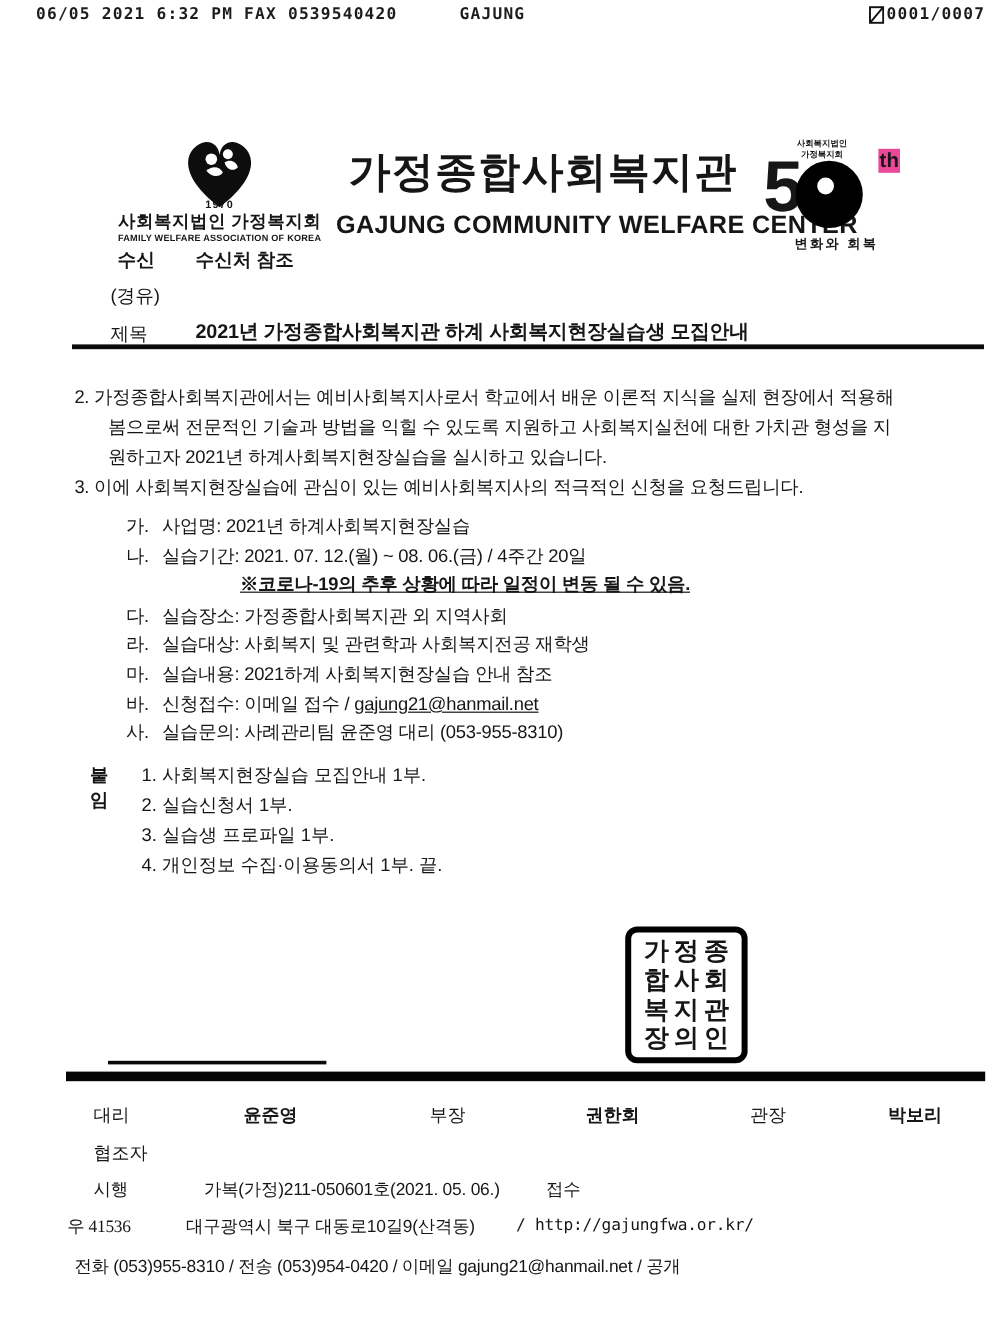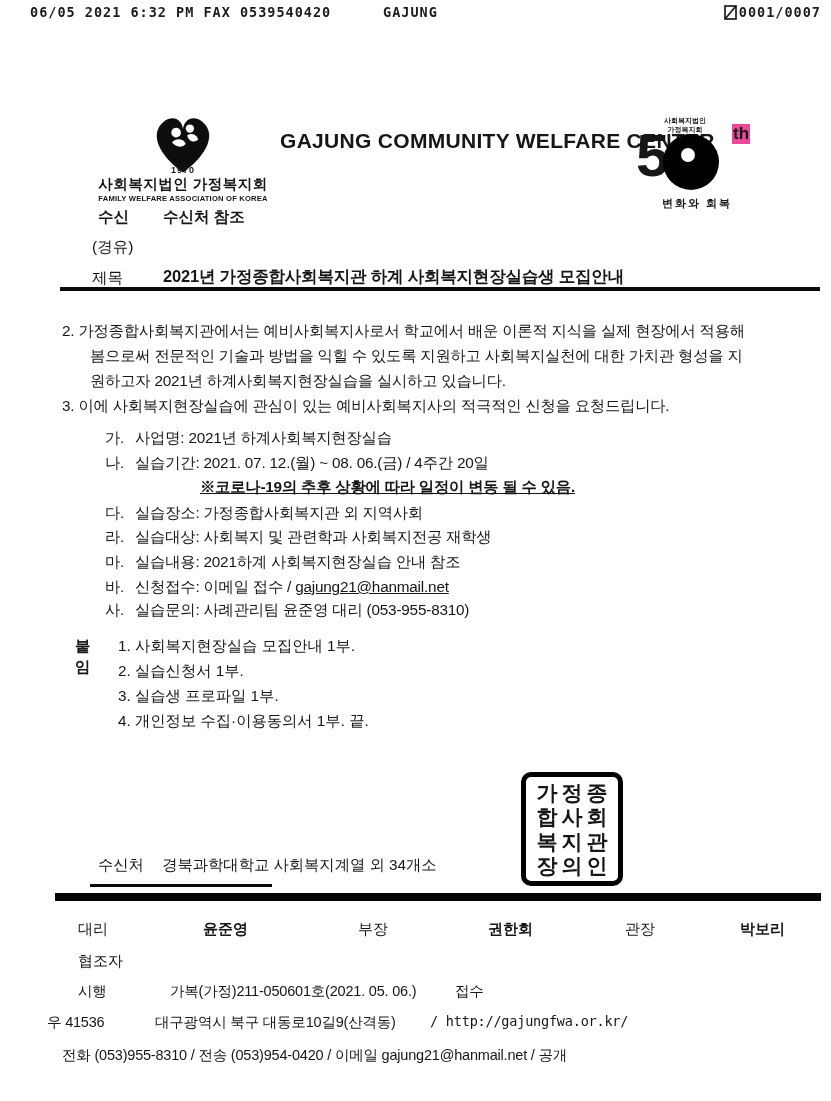--- a/index.html
+++ b/index.html
@@ -81,21 +81,21 @@
   .ap { position:absolute; top:920px; font-size:15px; white-space:nowrap; }
   .ap-name { font-weight:bold; }
   .ap-r1 { left:78px; } .ap-n1 { left:203px; } .ap-r2 { left:358px; } .ap-n2 { left:488px; }
   .ap-r3 { left:625px; } .ap-n3 { left:740px; }
   .coop { position:absolute; top:952px; left:78px; font-size:15px; }
 
   .f-line { position:absolute; font-size:14.5px; white-space:nowrap; letter-spacing:-0.2px; }
   .f-enf-label { top:982px; left:78px; }
   .f-doc { top:982px; left:170px; }
   .f-receipt { top:982px; left:455px; }
-  .f-postal { top:1013px; left:47px; }
+  .f-postal { top:1013px; left:56px;font-family:Liberation Serif, serif; }
   .f-addr { top:1013px; left:155px; }
   .f-url { top:1013px; left:430px; font-family:"DejaVu Sans Mono", monospace; font-size:13.5px; }
   .f-contact { top:1046px; left:62px; }
 </style>
 </head>
 <body>
 
 <div class="page">
 
   <div class="fax-header">
@@ -118,20 +118,21 @@
         <circle cx="60" cy="24" r="6" fill="#fff"></circle>
         <path d="M34 44 C40 38 50 38 54 46 C50 52 40 52 34 44 Z" fill="#fff"></path>
         <path d="M56 34 C62 30 70 32 72 40 C66 46 58 42 56 34 Z" fill="#fff"></path>
       </svg>
       <div class="logo-year">1970</div>
       <div class="logo-kr">사회복지법인 가정복지회</div>
       <div class="logo-en">FAMILY WELFARE ASSOCIATION OF KOREA</div>
     </div>
 
     <div class="center-title">
+      <div class="main-title">가정종합사회복지관</div>
       <div class="sub-title">GAJUNG COMMUNITY WELFARE CENTER</div>
     </div>
 
     <div class="anniv">
       <div class="anniv-top">
         <div>사회복지법인</div>
         <div>가정복지회</div>
       </div>
       <div class="anniv-row">
         <span class="anniv-5">5</span>
@@ -174,24 +175,20 @@
     <div class="attach-item a4">4. 개인정보 수집·이용동의서 1부.  끝.</div>
   </div>
 
   <div class="seal">
     <div>가정종</div>
     <div>합사회</div>
     <div>복지관</div>
     <div>장의인</div>
   </div>
 
-  <div class="recv-line">
-    <span class="rl-label">수신처</span>
-    <span>경북과학대학교 사회복지계열 외 34개소</span>
-  </div>
   <div class="underline-partial"></div>
   <div class="bar"></div>
 
   <span class="ap ap-r1">대리</span>
   <span class="ap ap-n1 ap-name">윤준영</span>
   <span class="ap ap-r2">부장</span>
   <span class="ap ap-n2 ap-name">권한회</span>
   <span class="ap ap-r3">관장</span>
   <span class="ap ap-n3 ap-name">박보리</span>
   <div class="coop">협조자</div>

